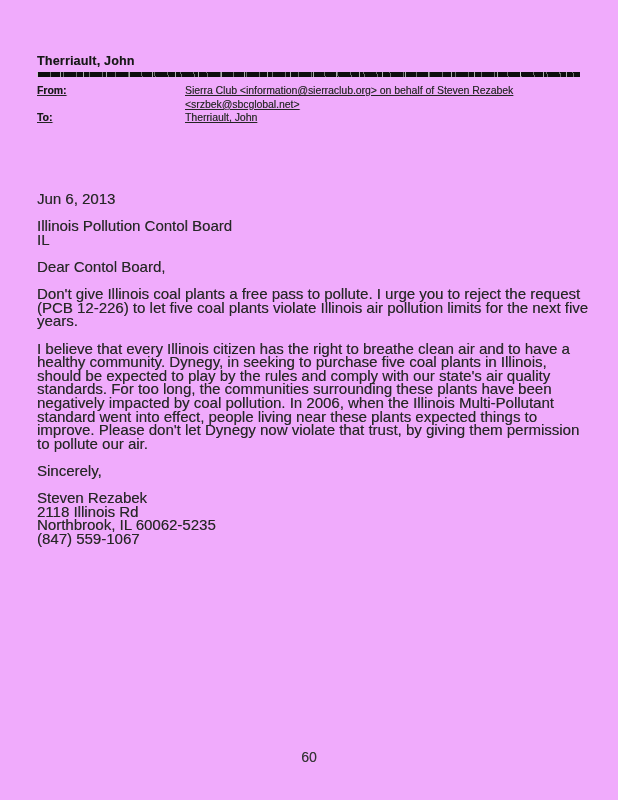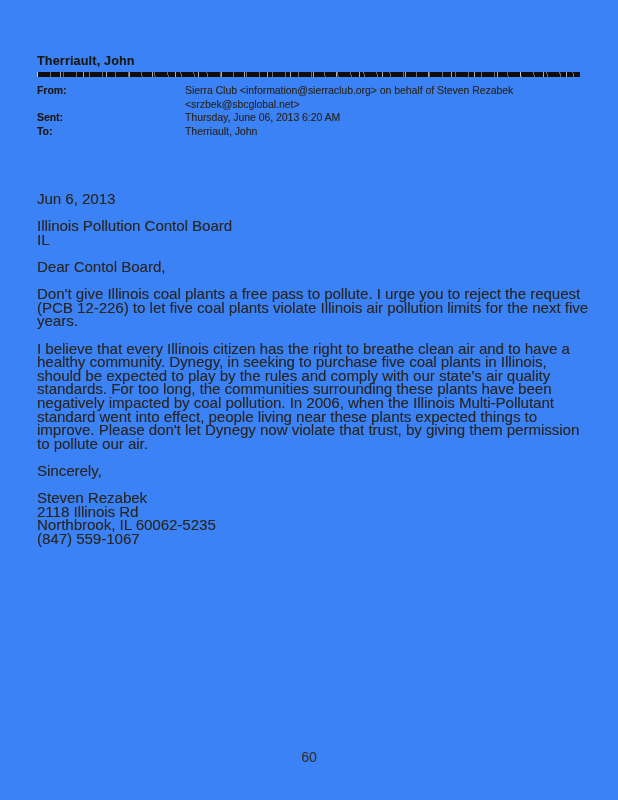--- a/index.html
+++ b/index.html
@@ -9,21 +9,21 @@
     height: 800px;
     background: #ffffff;
     font-family: "Liberation Sans", sans-serif;
     color: #242424;
     position: relative;
     overflow: hidden;
   }
   .page {
     position: absolute;
     inset: 0;
-    background: #3b82f6;
+    background: #f0abfc;
   }
   
   .page div { text-shadow: 0.3px 0 0 rgba(70,70,70,0.55); }
 
   .recipient {
     position: absolute;
     left: 37px;
     top: 54px;
     font-size: 12.5px;
     font-weight: bold;
@@ -43,20 +43,21 @@
     text-shadow: none !important;
   }
 
   .headers {
     position: absolute;
     left: 37px;
     top: 84px;
     width: 545px;
     font-size: 10.4px;
     line-height: 13.6px;
+    text-decoration: underline;
   }
   .hrow { display: flex; }
   .hlabel {
     flex: 0 0 148px;
     width: 148px;
     font-weight: bold;
     color: #171717;
   }
   .hvalue {
     flex: 1;
@@ -97,24 +98,20 @@
 
   <div class="rule"></div>
 
   <div class="headers">
     <div class="hrow">
       <div class="hlabel">From:</div>
       <div class="hvalue">Sierra Club &lt;information@sierraclub.org&gt; on behalf of Steven Rezabek
 &lt;srzbek@sbcglobal.net&gt;</div>
     </div>
     <div class="hrow">
-      <div class="hlabel">Sent:</div>
-      <div class="hvalue">Thursday, June 06, 2013 6:20 AM</div>
-    </div>
-    <div class="hrow">
       <div class="hlabel">To:</div>
       <div class="hvalue">Therriault, John</div>
     </div>
   </div>
 
   <div class="letter">
     <div class="block">Jun 6, 2013</div>
     <div class="block">Illinois Pollution Contol Board
 IL</div>
     <div class="block">Dear Contol Board,</div>

